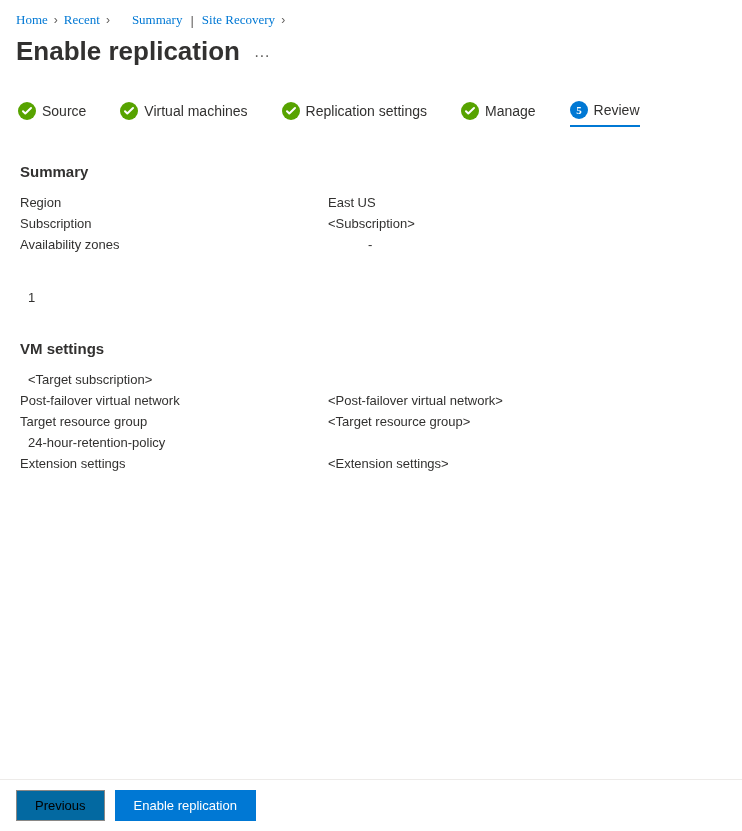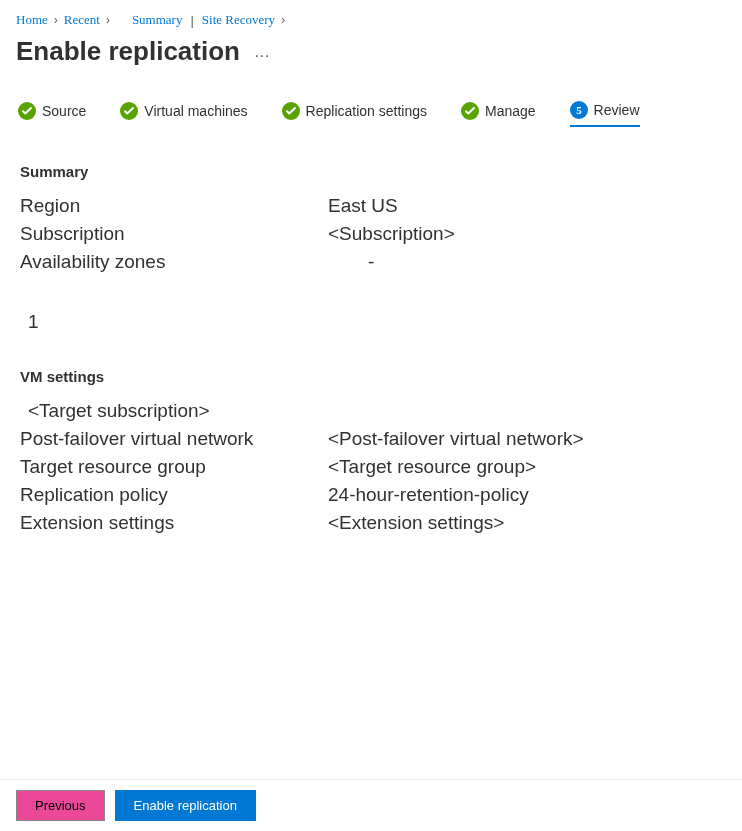--- a/index.html
+++ b/index.html
@@ -90,21 +90,21 @@
       font-weight: 700;
       color: #323130;
       margin-bottom: 12px;
     }
     .section {
       margin-bottom: 32px;
     }
     .field-row {
       display: flex;
       padding: 3px 0;
-      font-size: 19px;
+      font-size: 13px;
     }
     .field-label {
       width: 300px;
       color: #323130;
     }
     .field-value {
       color: #323130;
       margin-left: 8px;
     }
     .footer {
@@ -114,21 +114,21 @@
       right: 0;
       border-top: 1px solid #edebe9;
       padding: 10px 16px;
       display: flex;
       gap: 10px;
     }
     .btn {
       font-size: 13px;
       padding: 7px 18px;
       border: 1px solid #8a8886;
-      background: #ec4899;
+      background: #0369a1;
       cursor: pointer;
       font-family: inherit;
     }
     .btn-primary {
       background: #0078d4;
       color: #ffffff;
       border-color: #0078d4;
     }
   </style>
 </head>
@@ -230,21 +230,20 @@
     </div>
     <div class="field-row">
       <div class="field-label">Post-failover virtual network</div>
       <div class="field-value">&lt;Post-failover virtual network&gt;</div>
     </div>
     <div class="field-row">
       <div class="field-label">Target resource group</div>
       <div class="field-value">&lt;Target resource group&gt;</div>
     </div>
     <div class="field-row">
-      <div class="field-label">Replication policy</div>
       <div class="field-value">24-hour-retention-policy</div>
     </div>
     <div class="field-row">
       <div class="field-label">Extension settings</div>
       <div class="field-value">&lt;Extension settings&gt;</div>
     </div>
   </div>
 
 </div>
 

